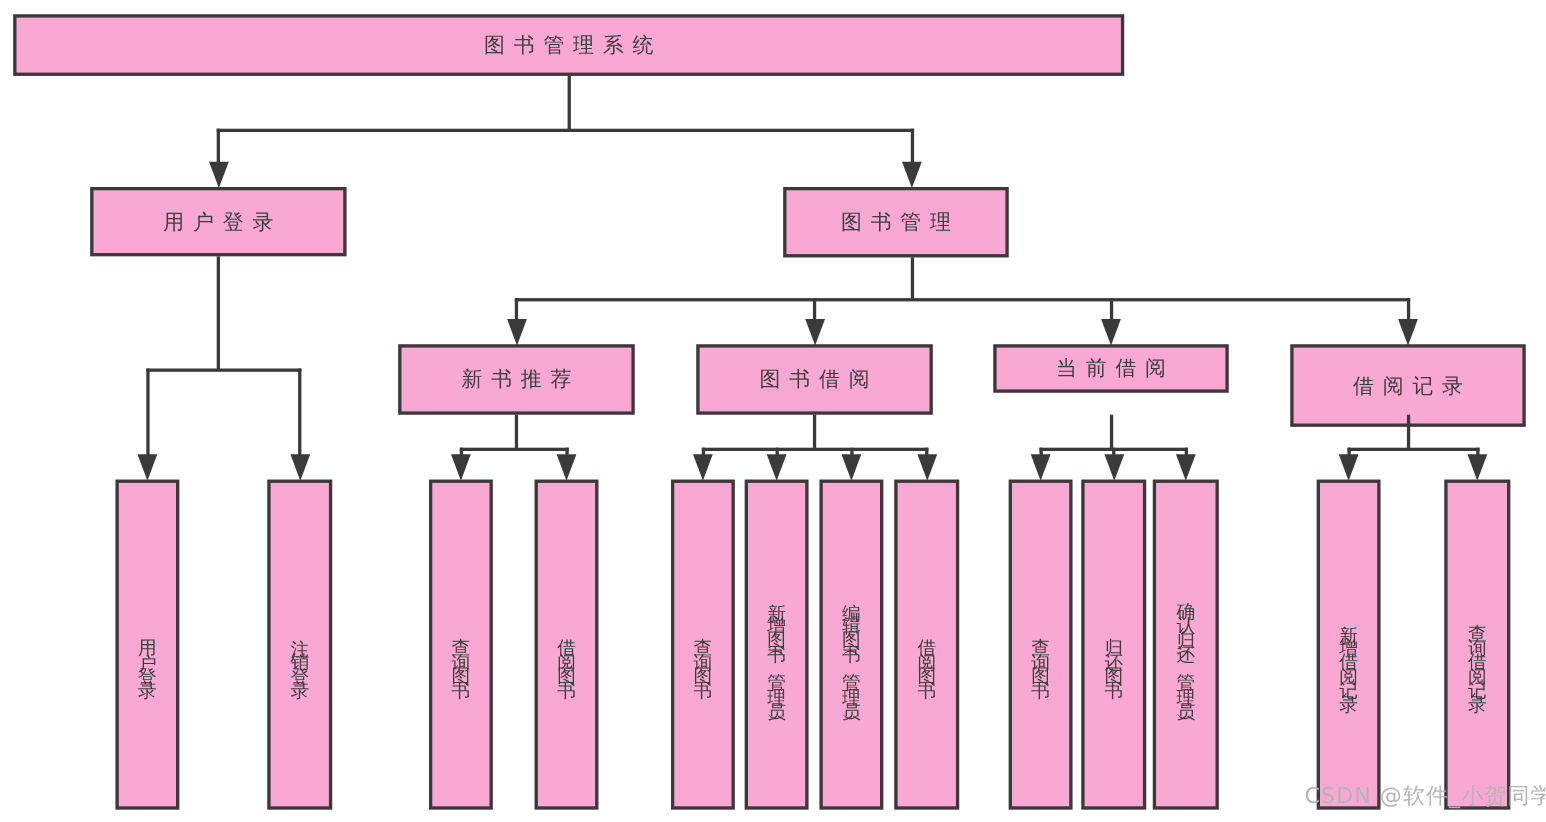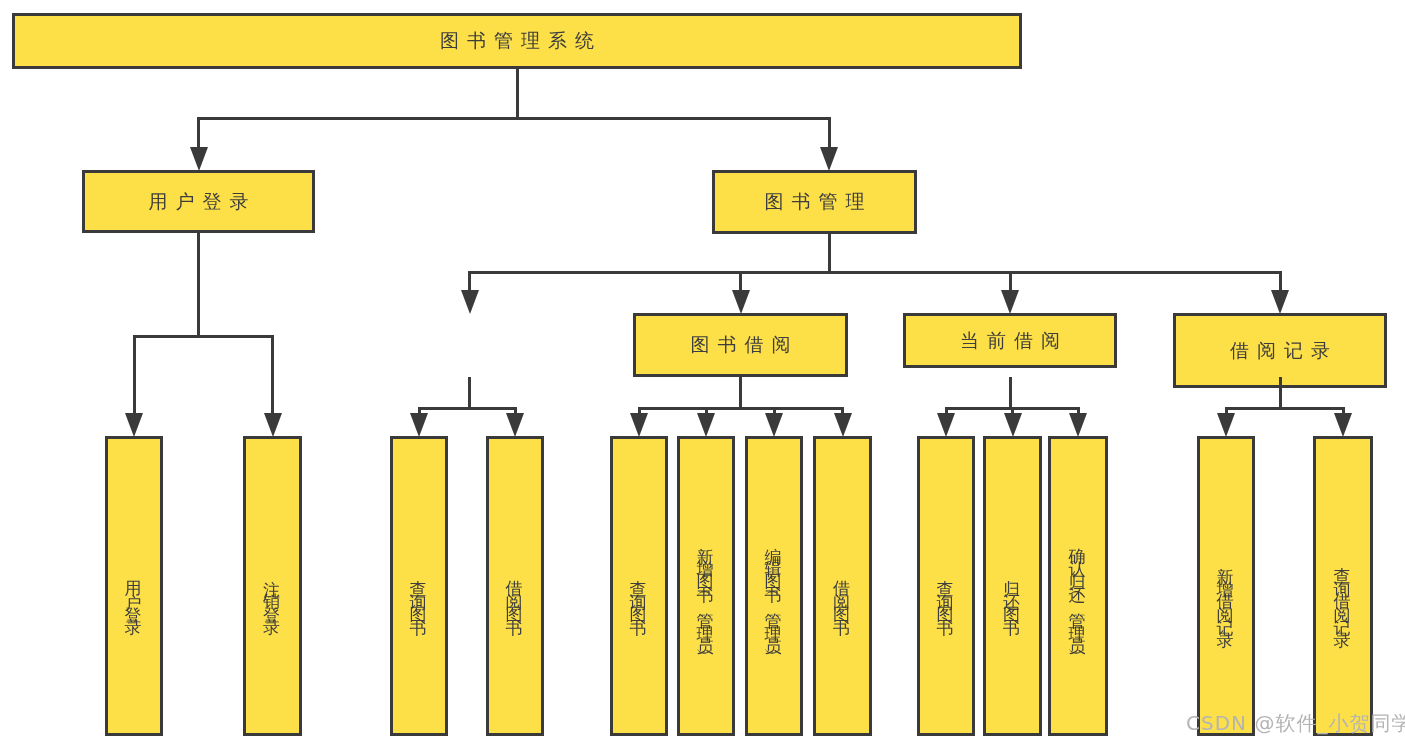--- a/index.html
+++ b/index.html
@@ -8,21 +8,21 @@
     width: 1405px;
     height: 747px;
     background: #ffffff;
     overflow: hidden;
     font-family: "DejaVu Sans", "Liberation Sans", sans-serif;
   }
   .node {
     position: absolute;
     box-sizing: border-box;
     border: 3px solid #3a3a3a;
-    background: #fde047;
+    background: #f9a8d4;
     display: flex;
     align-items: center;
     justify-content: center;
     color: #3d3d3d;
   }
   .node .lbl { display: block; white-space: nowrap; }
   .node.h .lbl {
     font-size: 19px;
     letter-spacing: 8px;
     margin-right: -8px; 
@@ -59,24 +59,27 @@
   <div class="watermark" style="color: rgb(180, 180, 180);">CSDN @软件_小贺同学</div>
 <div class="node h" style="left: 12px; top: 13px; width: 1010px; height: 56px; border-color: rgb(58, 58, 58); color: rgb(61, 61, 61);">
       <span class="lbl">图书管理系统</span>
     </div>
     <div class="node h" style="left: 82px; top: 170px; width: 233px; height: 63px; border-color: rgb(58, 58, 58); color: rgb(61, 61, 61);">
       <span class="lbl">用户登录</span>
     </div>
     <div class="node h" style="left: 712px; top: 170px; width: 205px; height: 64px; border-color: rgb(58, 58, 58); color: rgb(61, 61, 61);">
       <span class="lbl">图书管理</span>
     </div>
+    <div class="node h" style="left: 362px; top: 313px; width: 215px; height: 64px; border-color: rgb(58, 58, 58); color: rgb(61, 61, 61);">
+      <span class="lbl">新书推荐</span>
+    </div>
     <div class="node h" style="left: 633px; top: 313px; width: 215px; height: 64px; border-color: rgb(58, 58, 58); color: rgb(61, 61, 61); align-items: center;">
       <span class="lbl">图书借阅</span>
     </div>
-    <div class="node h" style="left: 903px; top: 313px; width: 214px; height: 55px; border-color: rgb(58, 58, 58); color: rgb(61, 61, 61); text-align: center;">
+    <div class="node h" style="left: 903px; top: 313px; width: 214px; height: 44px; border-color: rgb(58, 58, 58); color: rgb(61, 61, 61); text-align: center;">
       <span class="lbl">当前借阅</span>
     </div>
     <div class="node h" style="left: 1173px; top: 313px; width: 214px; height: 75px; border-color: rgb(58, 58, 58); color: rgb(61, 61, 61);">
       <span class="lbl">借阅记录</span>
     </div>
     <div class="node v" style="left: 105px; top: 436px; width: 58px; height: 300px; border-color: rgb(58, 58, 58); color: rgb(61, 61, 61);">
       <span class="lbl">用户登录</span>
     </div>
     <div class="node v" style="left: 243px; top: 436px; width: 59px; height: 300px; border-color: rgb(58, 58, 58); color: rgb(61, 61, 61);">
       <span class="lbl">注销登录</span>

